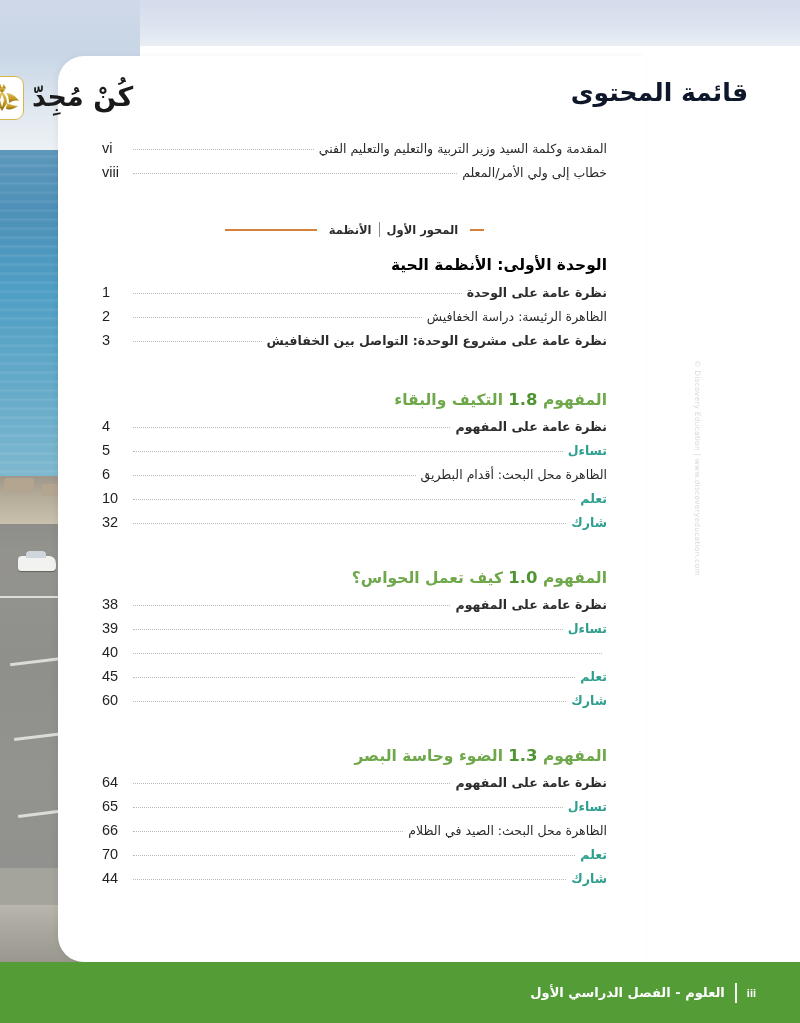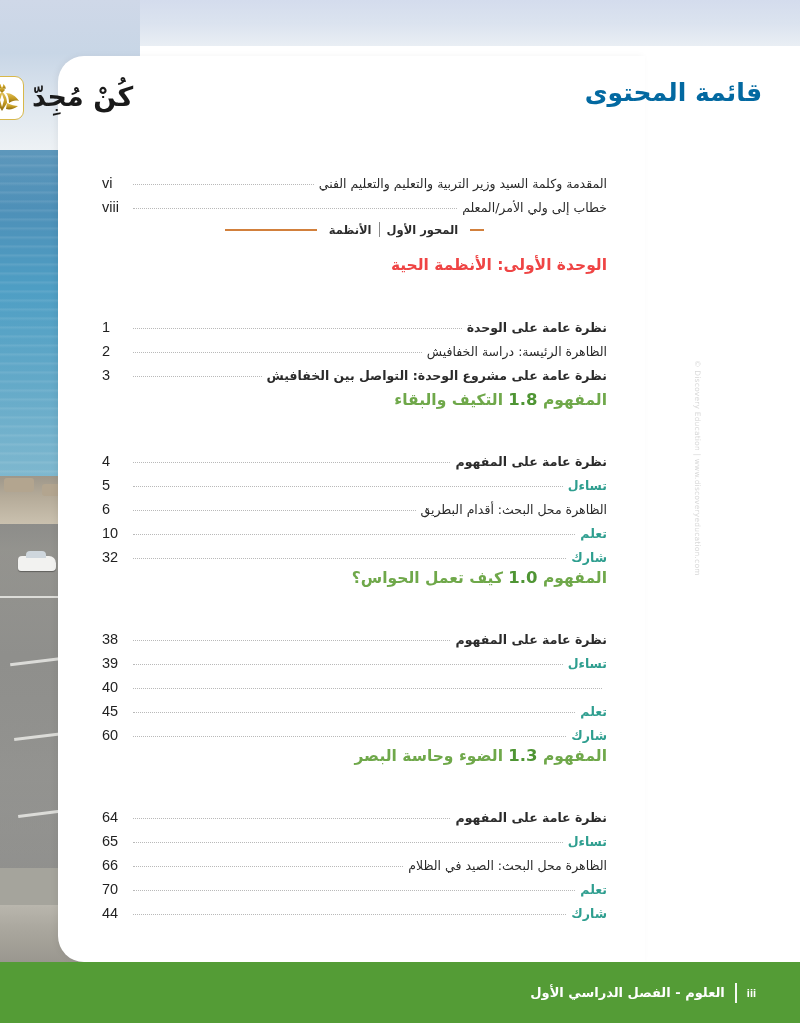--- a/index.html
+++ b/index.html
@@ -99,22 +99,22 @@
     padding-bottom:4px;
   }
   #emblem {
     width: 44px; height: 44px; flex:0 0 44px;
     border: 1px solid #d8b84a; border-radius: 9px;
     background:#ffffff;
     display:flex; align-items:center; justify-content:center;
     overflow:hidden;
   }
   #page-title {
-    position:absolute; right:38px; top:22px;
-    font-size: 25px; font-weight: 700; color:#0369a1;
+    position:absolute; right:52px; top:22px;
+    font-size: 25px; font-weight: 700; color:#0f172a;
     white-space:nowrap;
   }
 
   
   .toc-list { position:absolute; left:44px; right:38px; }
   .row {
     display:flex; align-items:baseline;
     direction: rtl;
     font-size: 12.5px;
     color:#2b2b2b;
@@ -124,21 +124,20 @@
   .row .leader {
     flex:1 1 auto; margin:0 5px;
     border-bottom: 1.5px dotted #b9b9b9;
     transform: translateY(-3px);
     min-width: 20px;
   }
   .row .pnum {
     flex:0 0 auto; min-width:26px; text-align:left;
     font-size: 14.5px; color:#1f1f1f; font-weight:400;
     font-family:"Liberation Sans", sans-serif;
-    margin-top:35px;
   }
 
   .row.front .label { font-weight:400; font-size:12.5px; }
   .row.sub .label { font-weight:400; }
   .row.teal .label { color:#2e9e8f; font-weight:600; }
 
   
   #strand {
     position:absolute; left:44px; right:38px; top:0;
     display:flex; align-items:center; justify-content:center; gap:12px;
@@ -148,21 +147,21 @@
   #strand .bar.short { flex: 0 0 14px; }
   #strand .strand-text {
     font-size: 11.5px; color:#2b2b2b; white-space:nowrap;
     display:flex; align-items:center; gap:7px; font-weight:600;
   }
   #strand .vsep { width:1px; height:15px; background:#8a8a8a; display:inline-block; }
 
   
   .unit-head {
     position:absolute; right:38px;
-    font-size: 15.5px; font-weight:700; color:#ef4444; white-space:nowrap;
+    font-size: 15.5px; font-weight:700; color:#000000; white-space:nowrap;
   }
   .concept-head {
     position:absolute; right:38px;
     font-size: 15.5px; font-weight:700; color:#6fa84a; white-space:nowrap;
   }
   .concept-head .num { color:#4f9534; font-weight:700; font-size:16.5px; }
 
   
   #credit {
     position:absolute; left:702px; top:360px;

